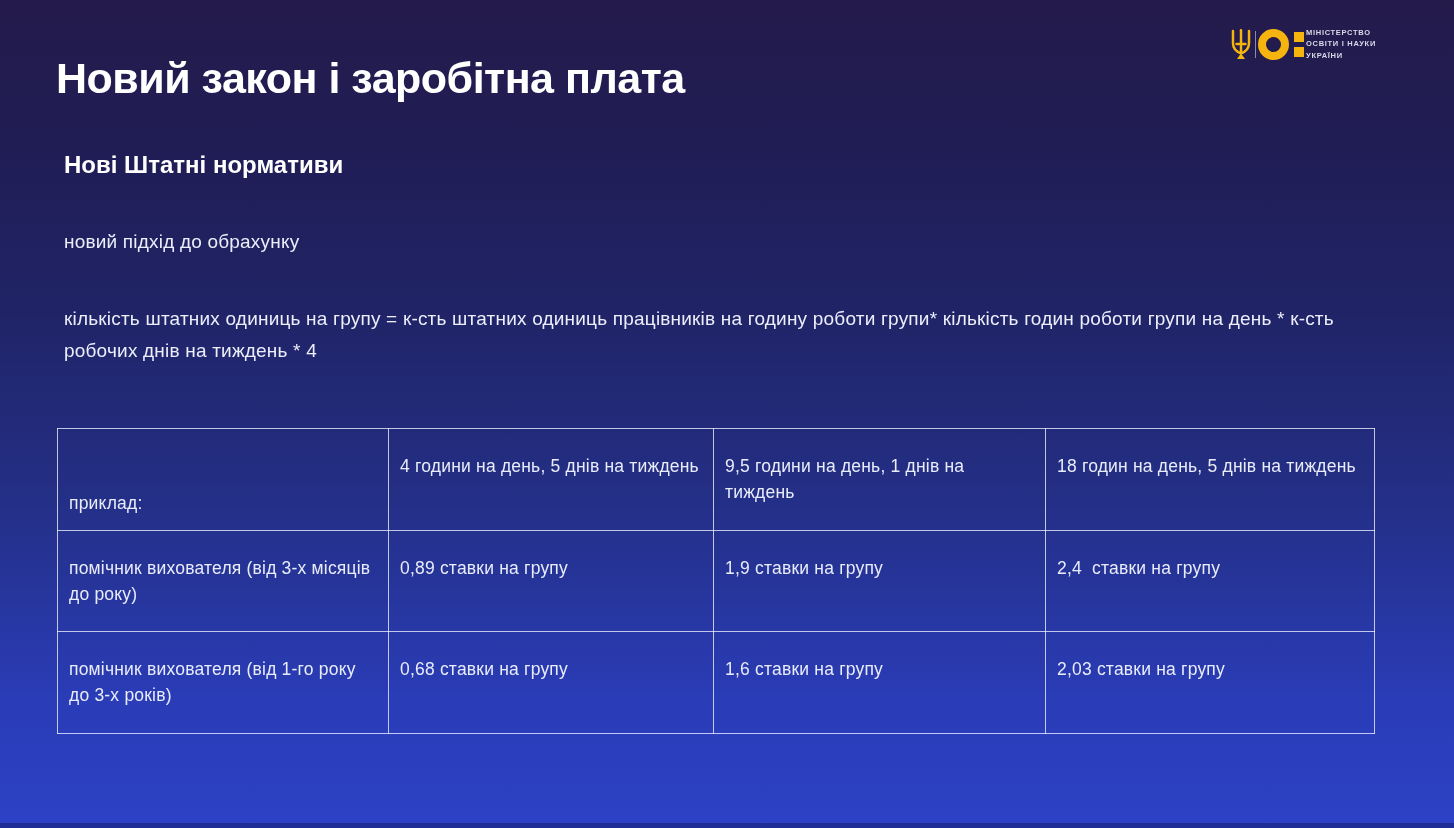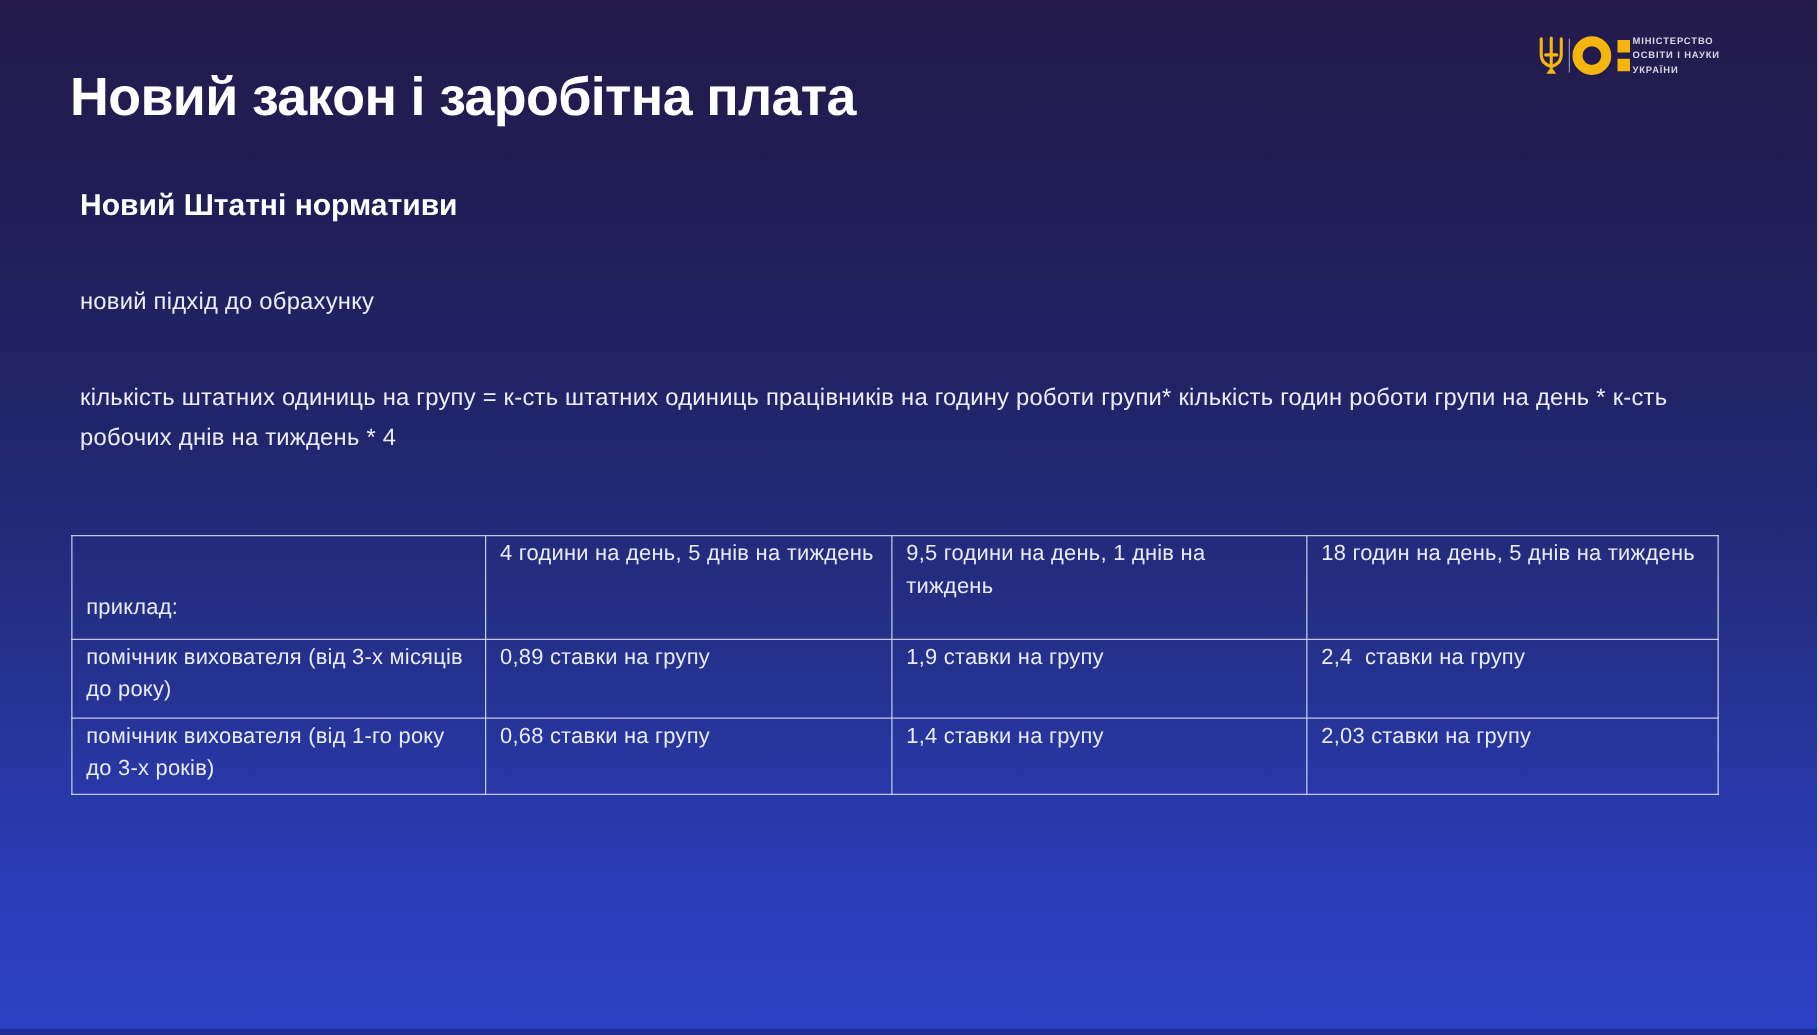--- a/index.html
+++ b/index.html
@@ -100,21 +100,21 @@
   
   .norms-table {
     position: absolute;
     left: 57px; top: 428px;
     width: 1317px;
     border-collapse: collapse;
     table-layout: fixed;
   }
   .norms-table td {
     border: 1px solid rgba(233, 238, 252, 0.8);
-    padding: 0 11px;
+    padding: 24px 11px;
     vertical-align: top;
     font-size: 17.5px;
     font-weight: 500;
     line-height: 1.5;
     color: #e9ecfa;
     letter-spacing: 0.2px;
     white-space: pre-wrap;
   }
   .norms-table tr.tr-header { height: 83px; }
   .norms-table tr.tr-r1 { height: 46px; }
@@ -150,21 +150,21 @@
       </span>
     </span>
     <span class="ministry-name">
       <div>МІНІСТЕРСТВО</div>
       <div>ОСВІТИ І НАУКИ</div>
       <div>УКРАЇНИ</div>
     </span>
   </div>
 
   <h1 class="title">Новий закон і заробітна плата</h1>
-  <h2 class="subtitle">Новий Штатні нормативи</h2>
+  <h2 class="subtitle">Нові Штатні нормативи</h2>
   <p class="intro">новий підхід до обрахунку</p>
   <p class="formula">кількість штатних одиниць на групу = к-сть штатних одиниць працівників на годину роботи групи* кількість годин роботи групи на день * к-сть робочих днів на тиждень * 4</p>
 
   <table class="norms-table">
     <colgroup>
       <col style="width:331px">
       <col style="width:325px">
       <col style="width:332px">
       <col style="width:329px">
     </colgroup>
@@ -177,20 +177,20 @@
       </tr>
       <tr class="tr-r2">
         <td>помічник вихователя (від 3-х місяців до року)</td>
         <td>0,89 ставки на групу</td>
         <td>1,9 ставки на групу</td>
         <td>2,4  ставки на групу</td>
       </tr>
       <tr class="tr-r3">
         <td>помічник вихователя (від 1-го року до 3-х років)</td>
         <td>0,68 ставки на групу</td>
-        <td>1,4 ставки на групу</td>
+        <td>1,6 ставки на групу</td>
         <td>2,03 ставки на групу</td>
       </tr>
     </tbody>
   </table>
 
   <div class="bottom-strip"></div>
 </div>
 
 </body></html>

